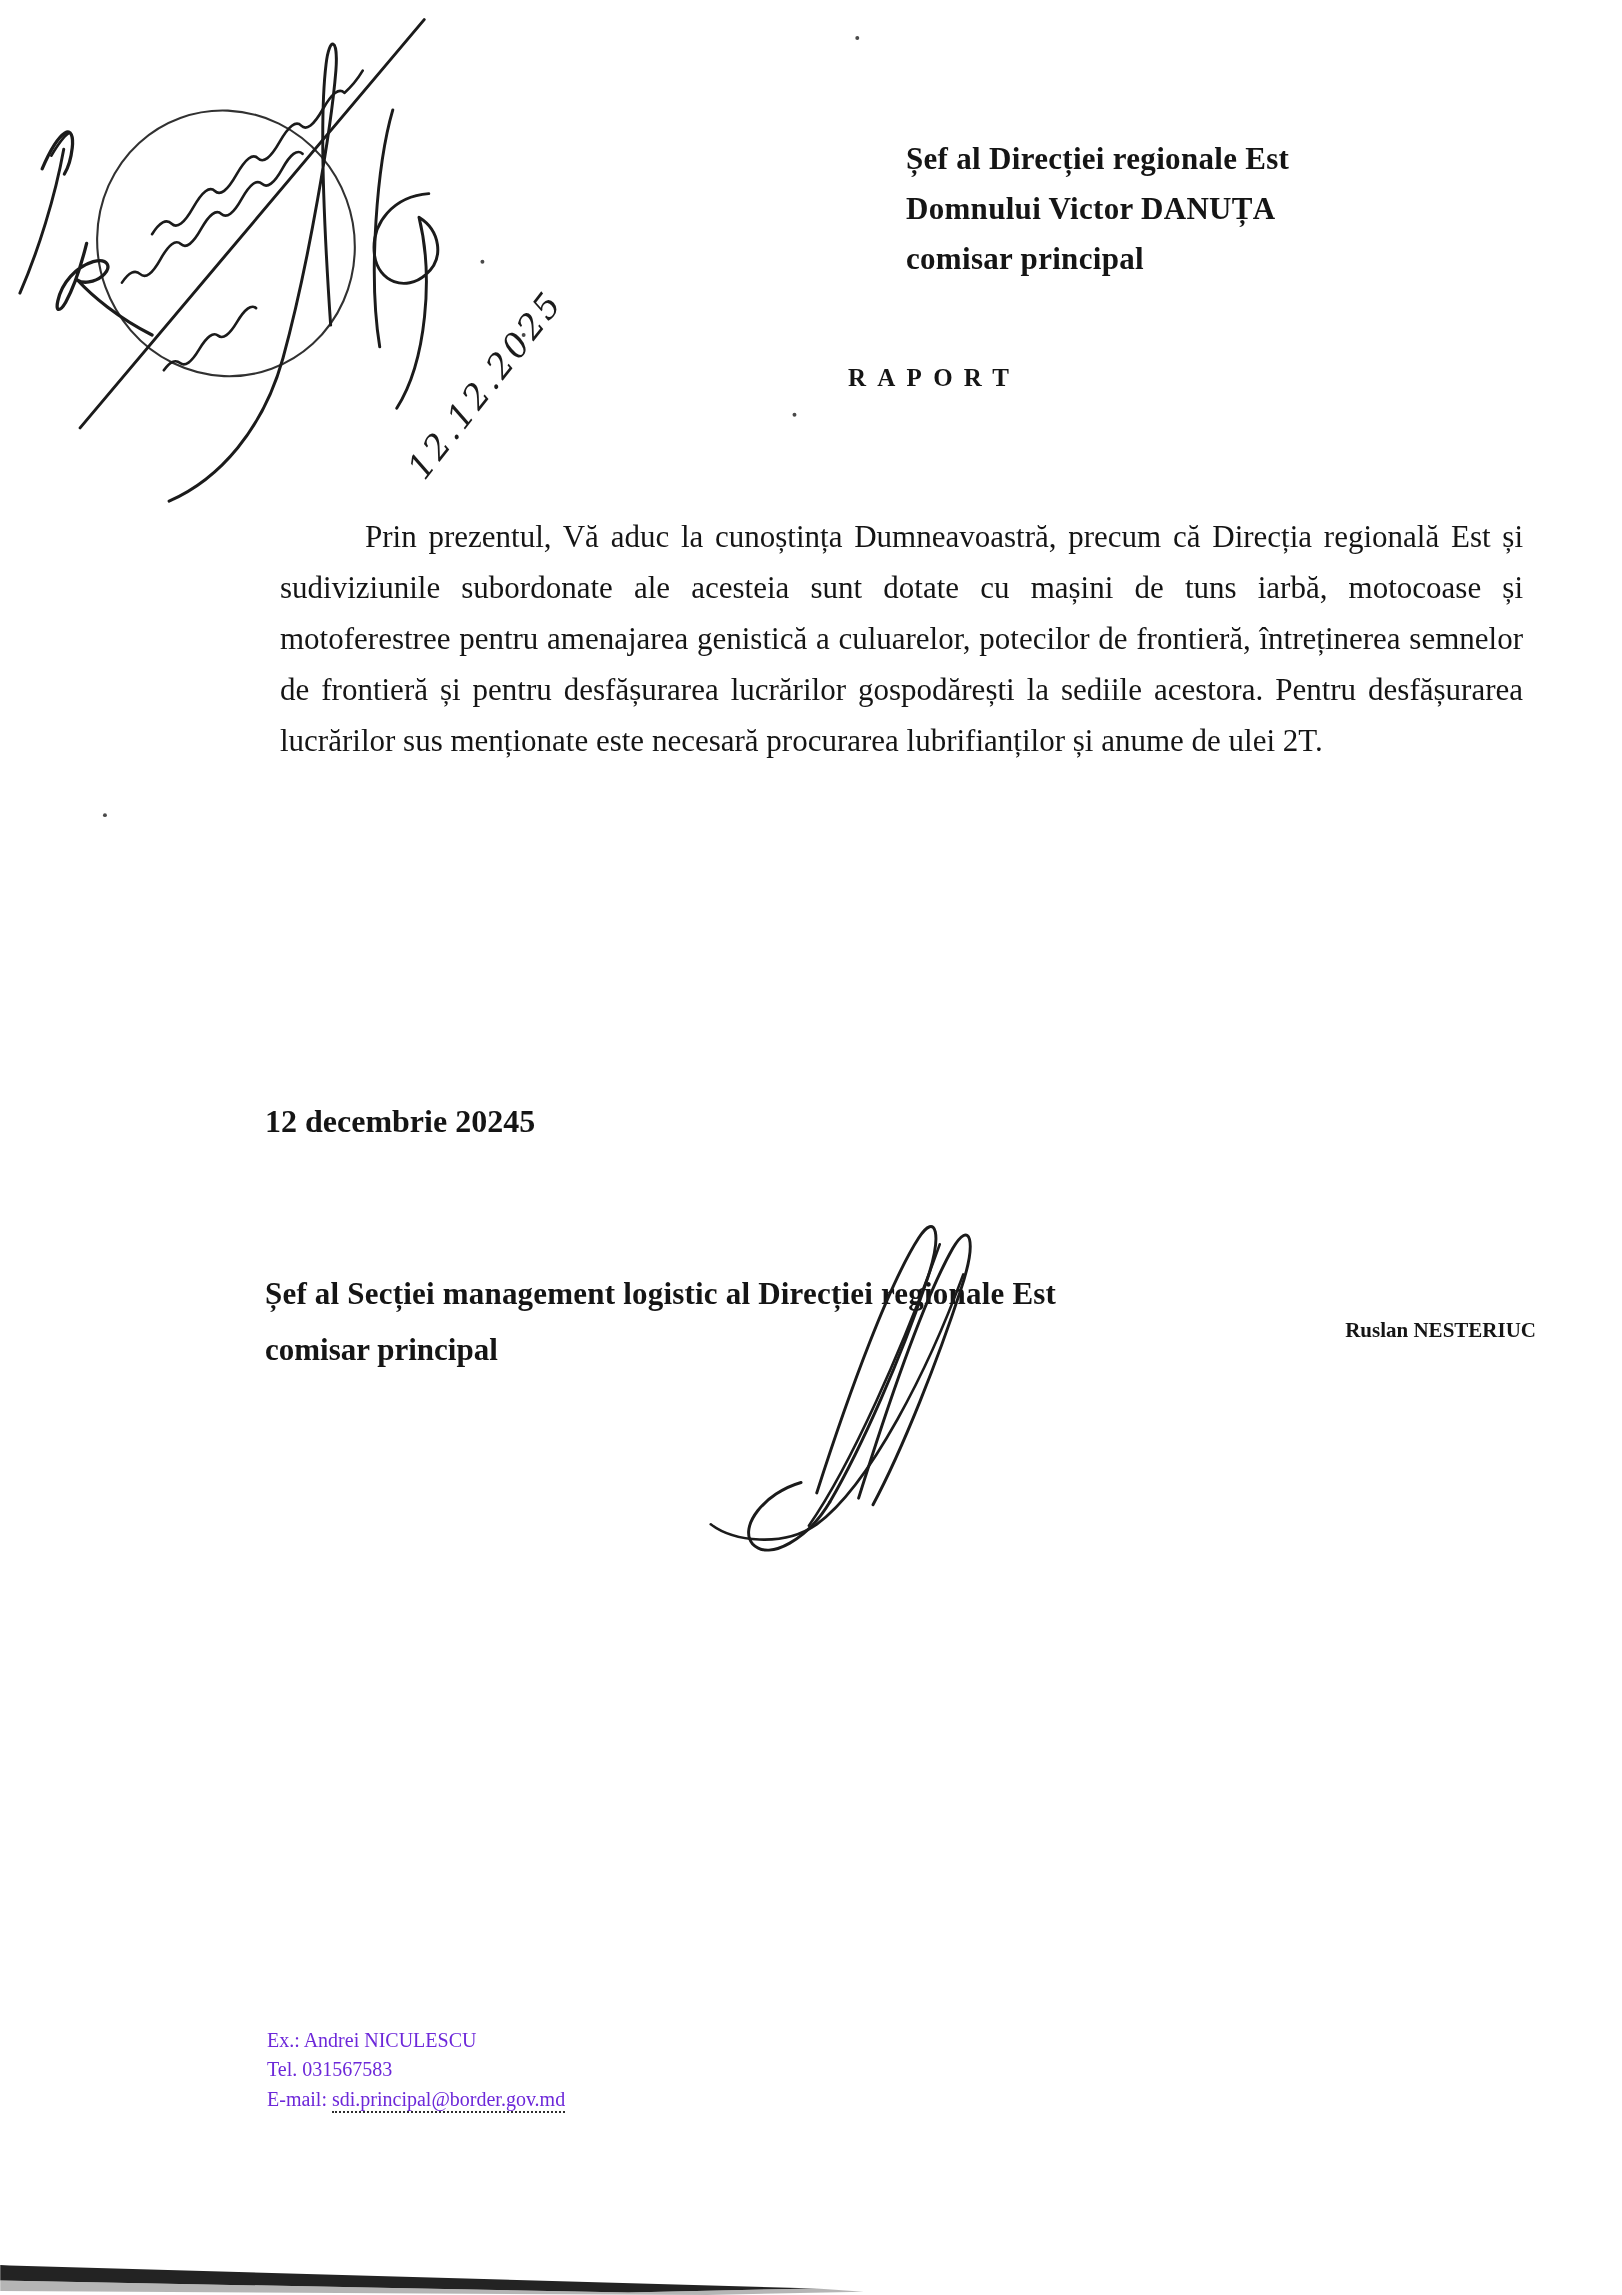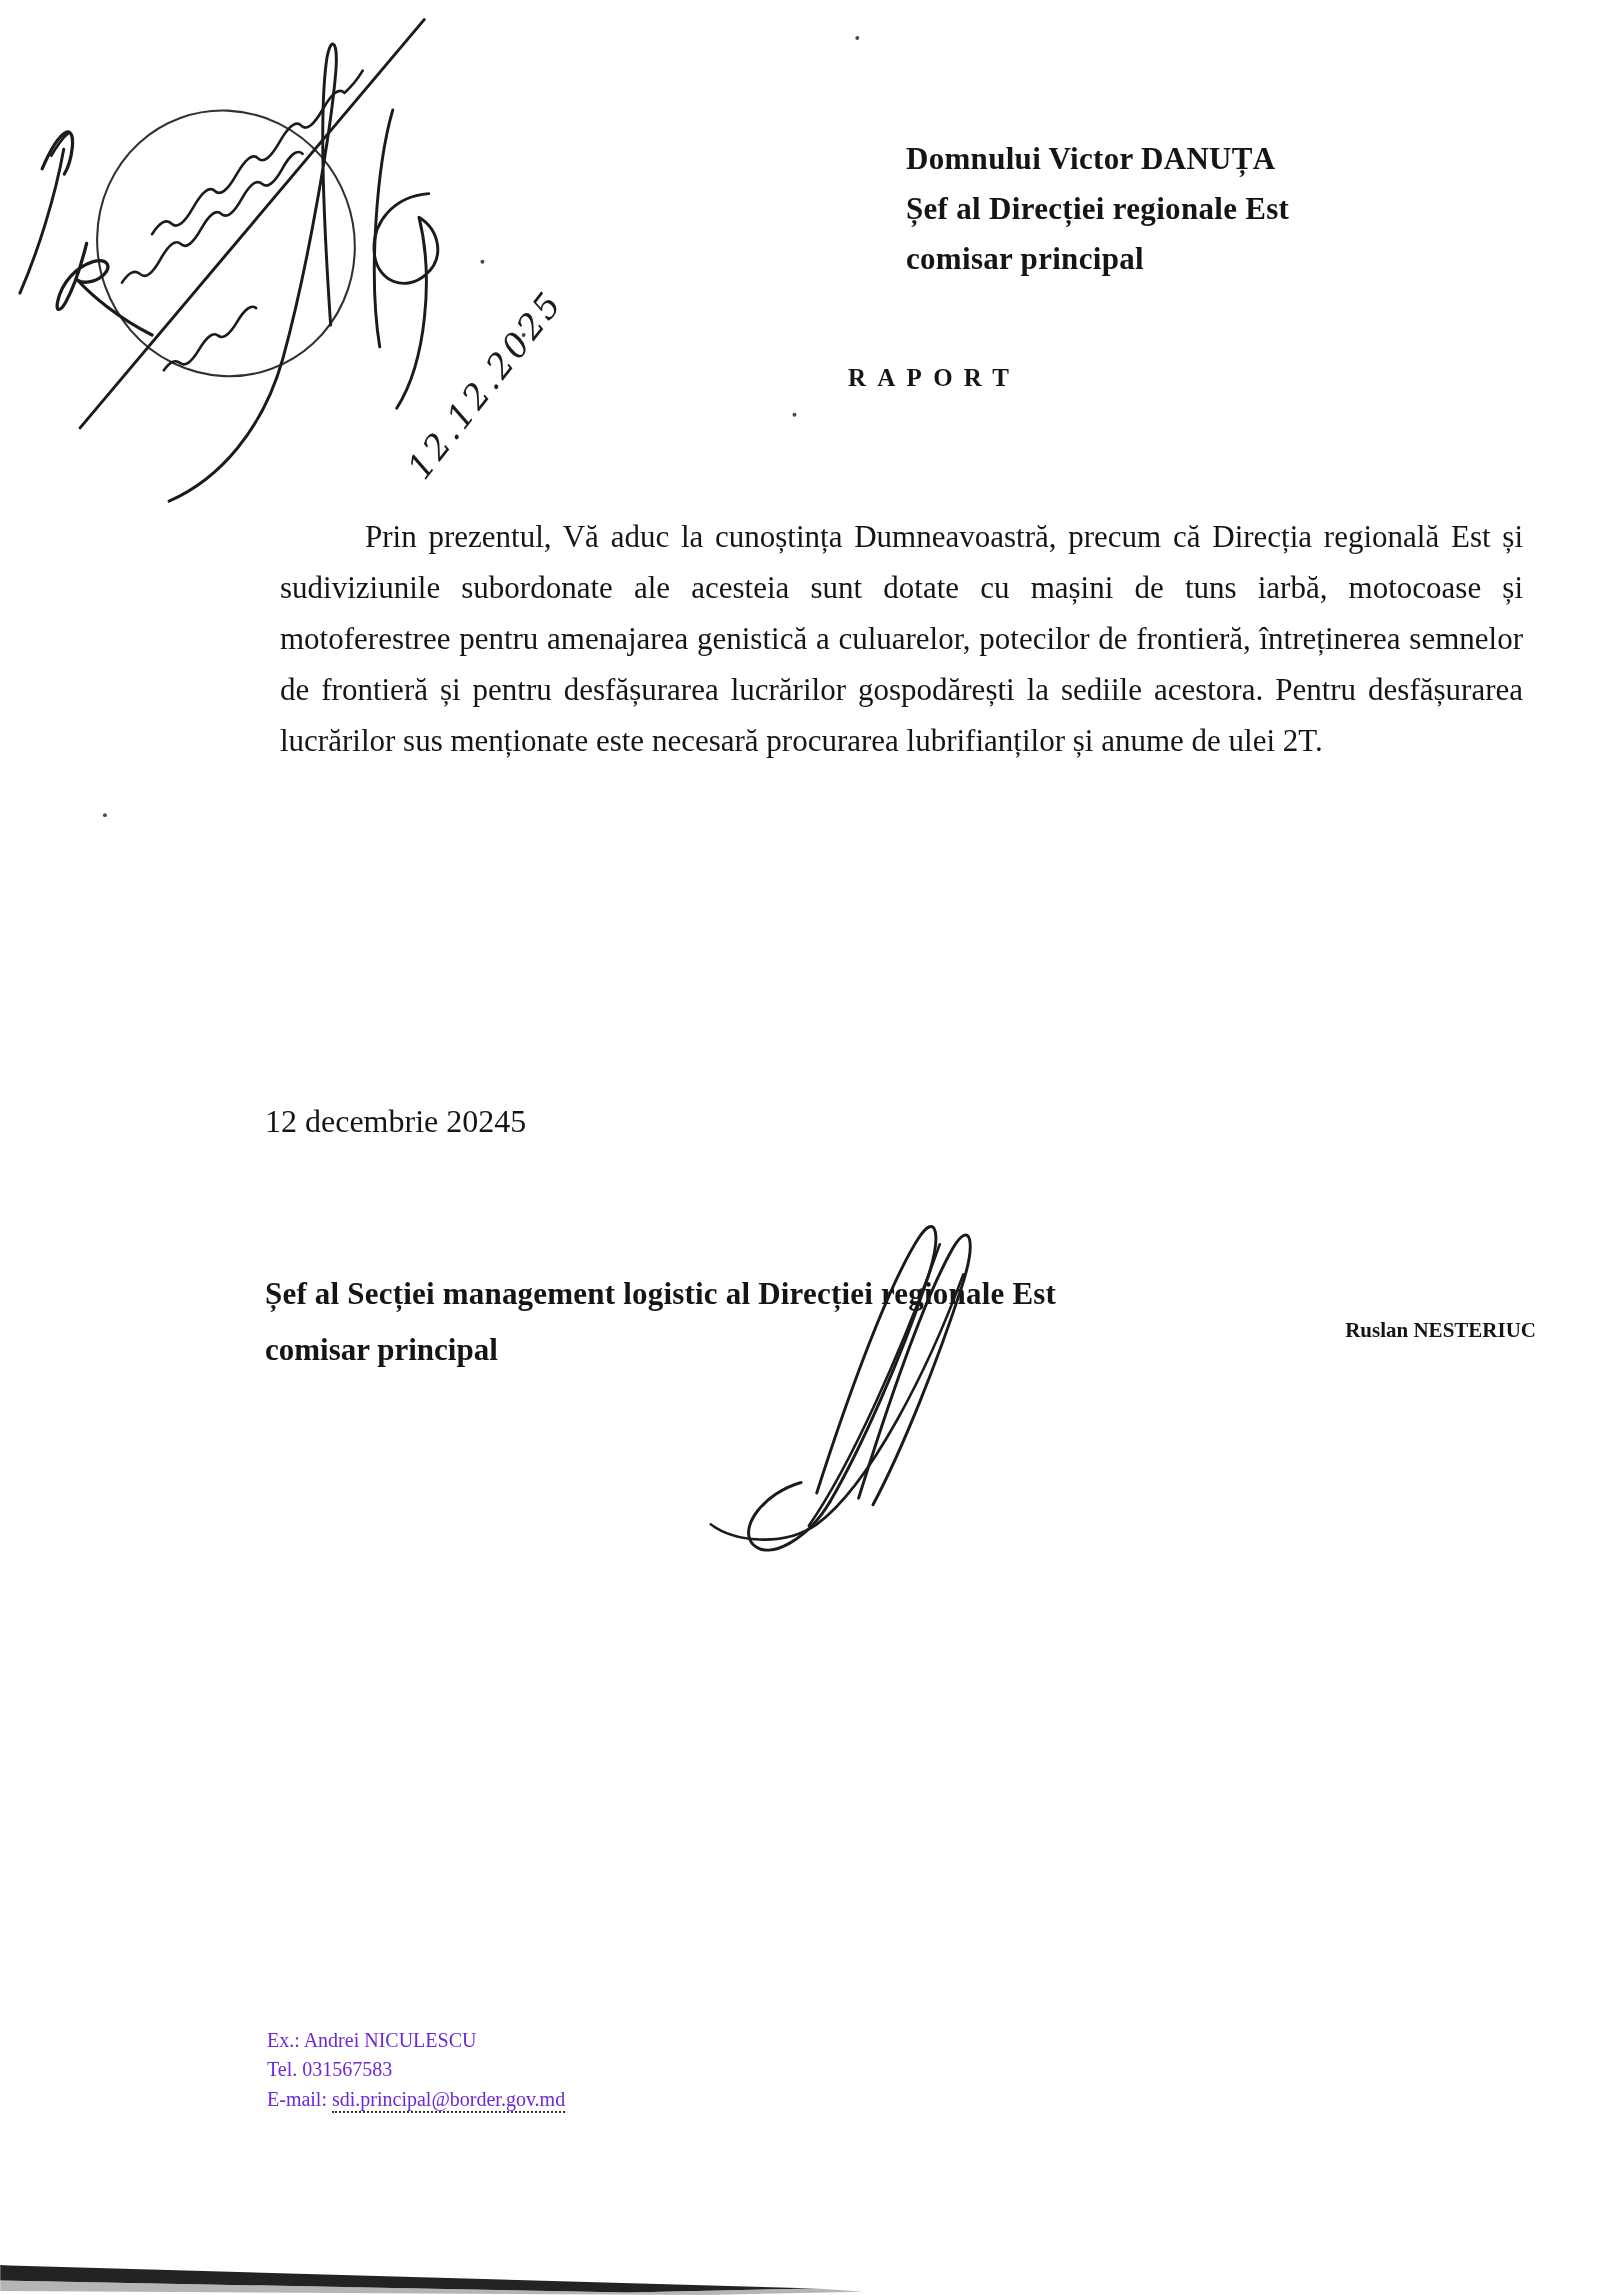--- a/index.html
+++ b/index.html
@@ -29,21 +29,21 @@
   .body-text{
     left:265px;top:496px;width:1273px;
     font-size:31px;line-height:51px;
     text-align:justify;
   }
   .body-text p{
     margin:15px;text-indent:85px;
   }
   .date-line{
     left:265px;top:1103px;
-    font-size:32px;font-weight:normal;text-align:right;
+    font-size:32px;font-weight:bold;text-align:right;
   }
   .role-line1{
     left:265px;top:1276px;width:1112px;
     font-size:31px;font-weight:bold;letter-spacing:0.2px;
   }
   .role-line2{
     left:265px;top:1332px;
     font-size:31px;font-weight:bold;
   }
   .signer-name{
@@ -68,22 +68,22 @@
     stroke-linecap:round;stroke-linejoin:round;
   }
   .speck{fill:#4a4a4a;}
 </style>
 </head>
 <body>
 
 <div class="page">
 
   <div class="abs addressee">
+    <div>Șef al Direcției regionale Est</div>
     <div>Domnului Victor DANUȚA</div>
-    <div>Șef al Direcției regionale Est</div>
     <div>comisar principal</div>
   </div>
 
   <div class="abs doc-title">RAPORT</div>
 
   <div class="abs body-text">
     <p>Prin prezentul, Vă aduc la cunoștința Dumneavoastră, precum că Direcția regională Est și sudiviziunile subordonate ale acesteia sunt dotate cu mașini de tuns iarbă, motocoase și motoferestree pentru amenajarea genistică a culuarelor, potecilor de frontieră, întreținerea semnelor de frontieră și pentru desfășurarea lucrărilor gospodărești la sediile acestora. Pentru desfășurarea lucrărilor sus menționate este necesară procurarea lubrifianților și anume de ulei 2T.</p>
   </div>
 
   <div class="abs date-line">12 decembrie 20245</div>

